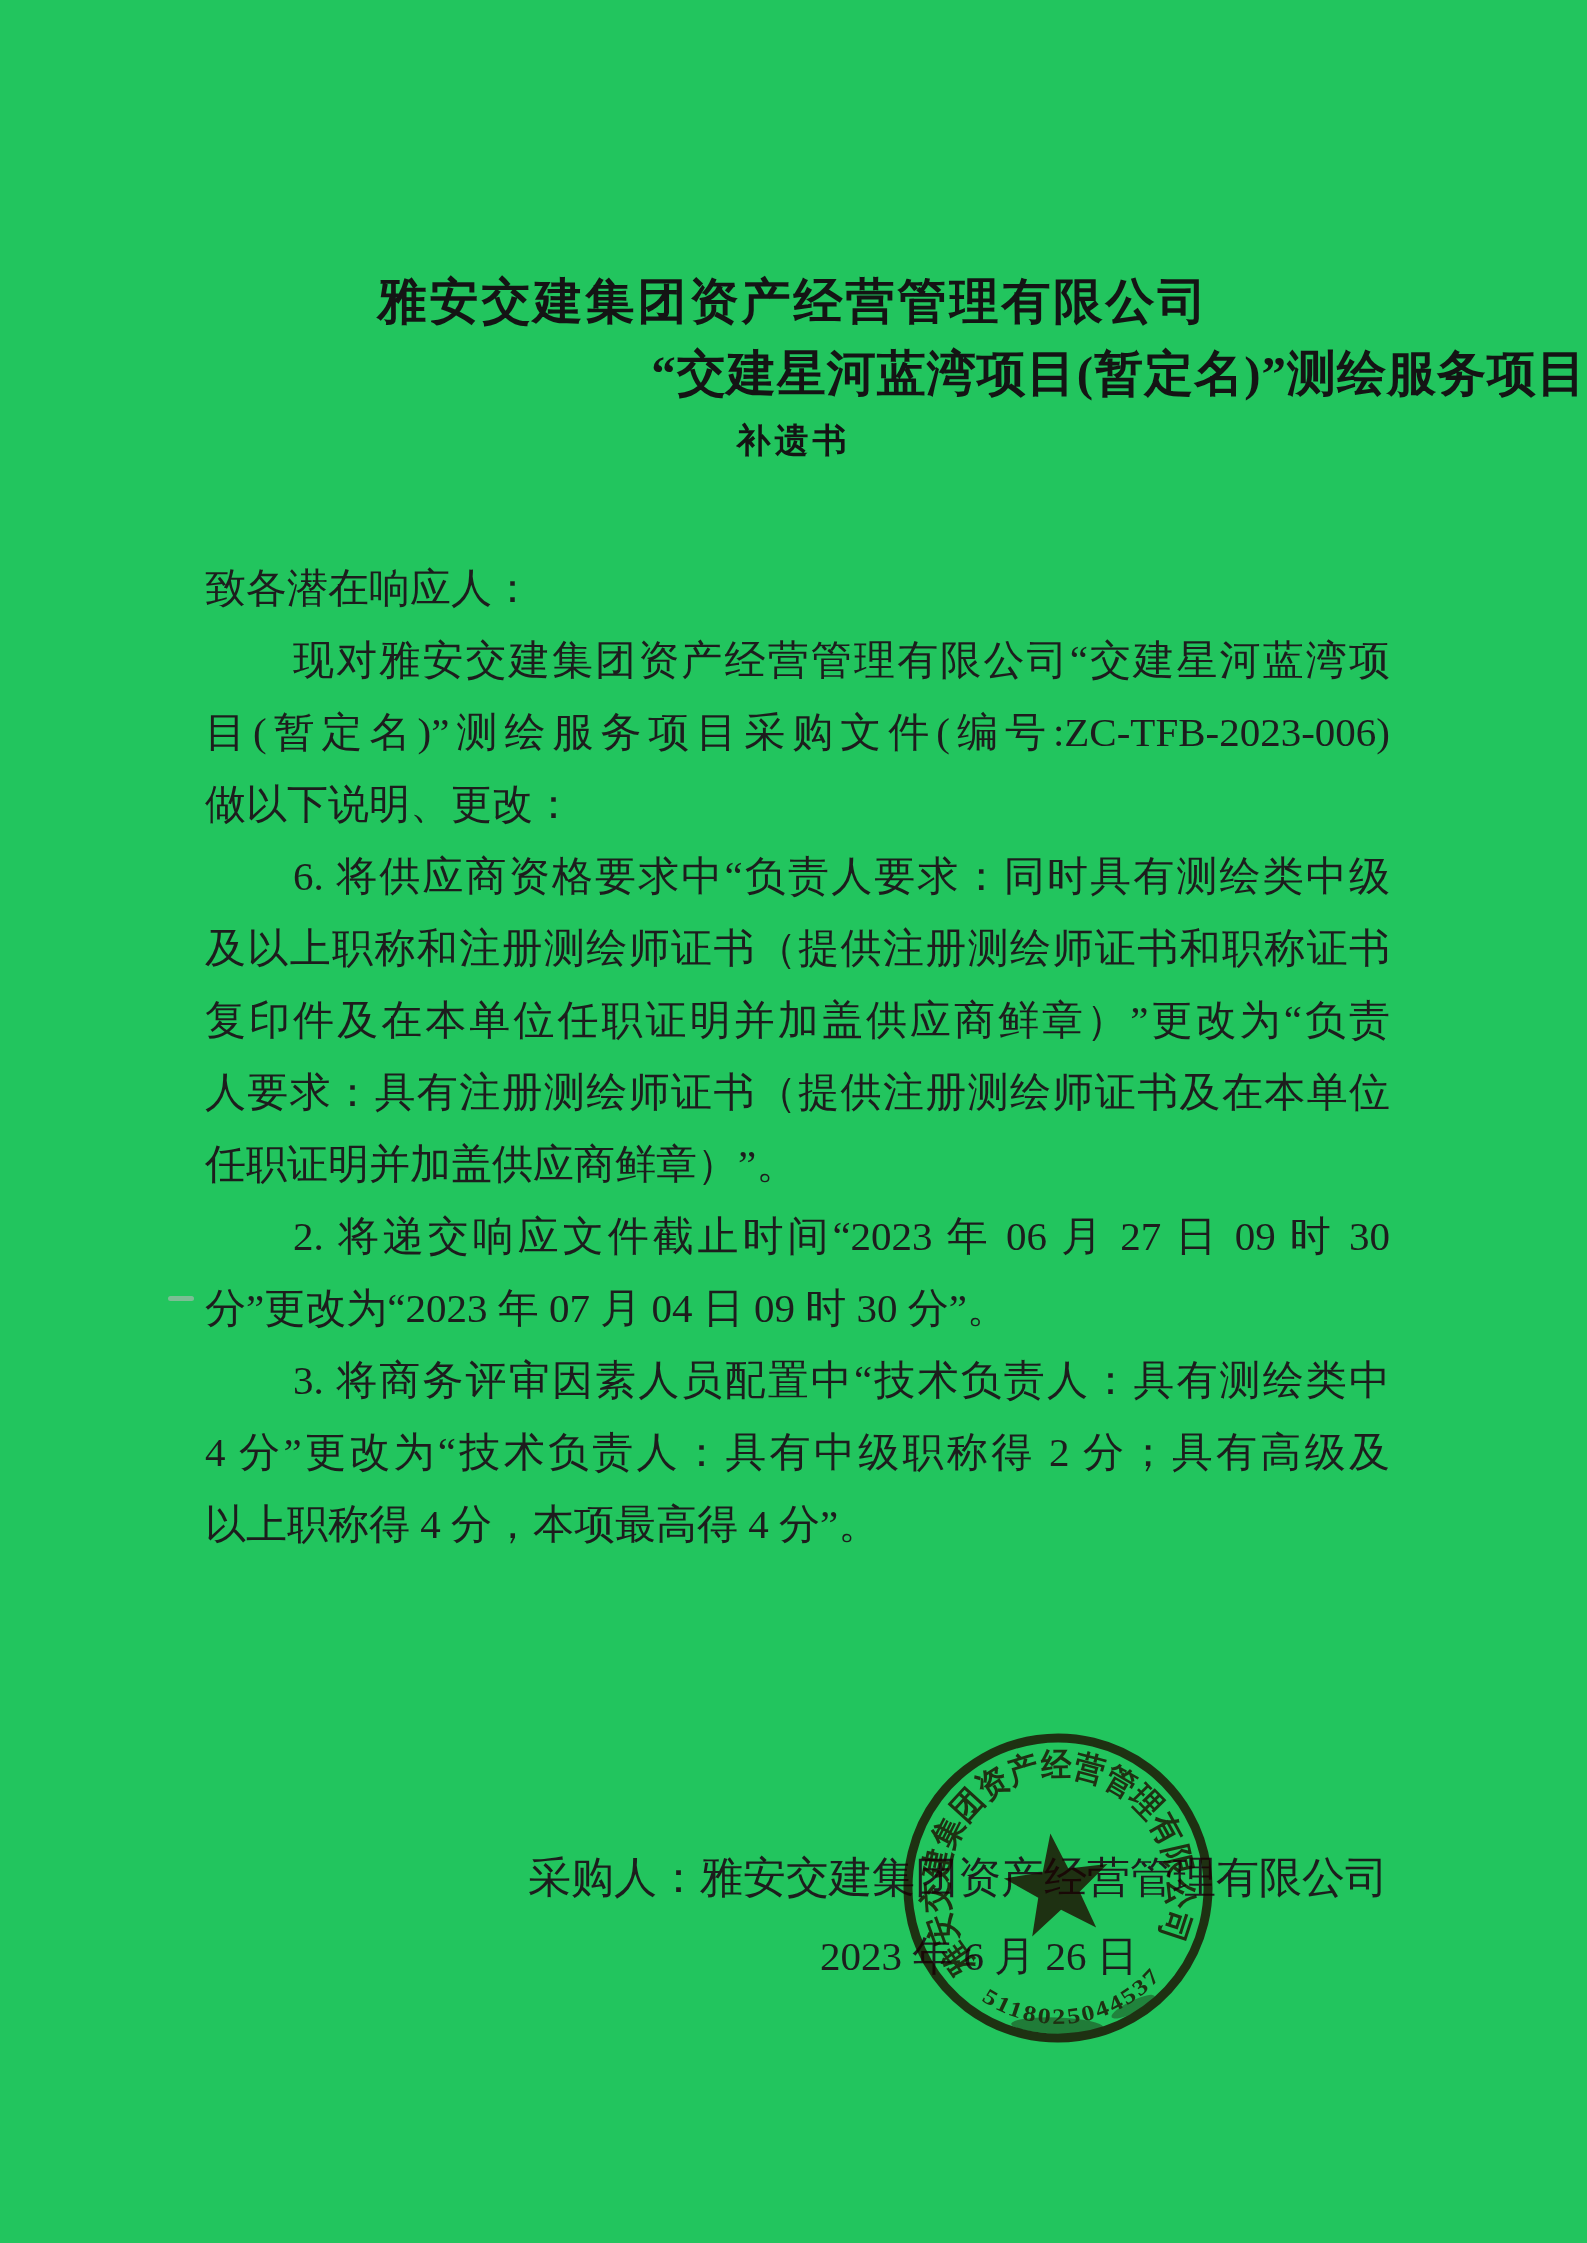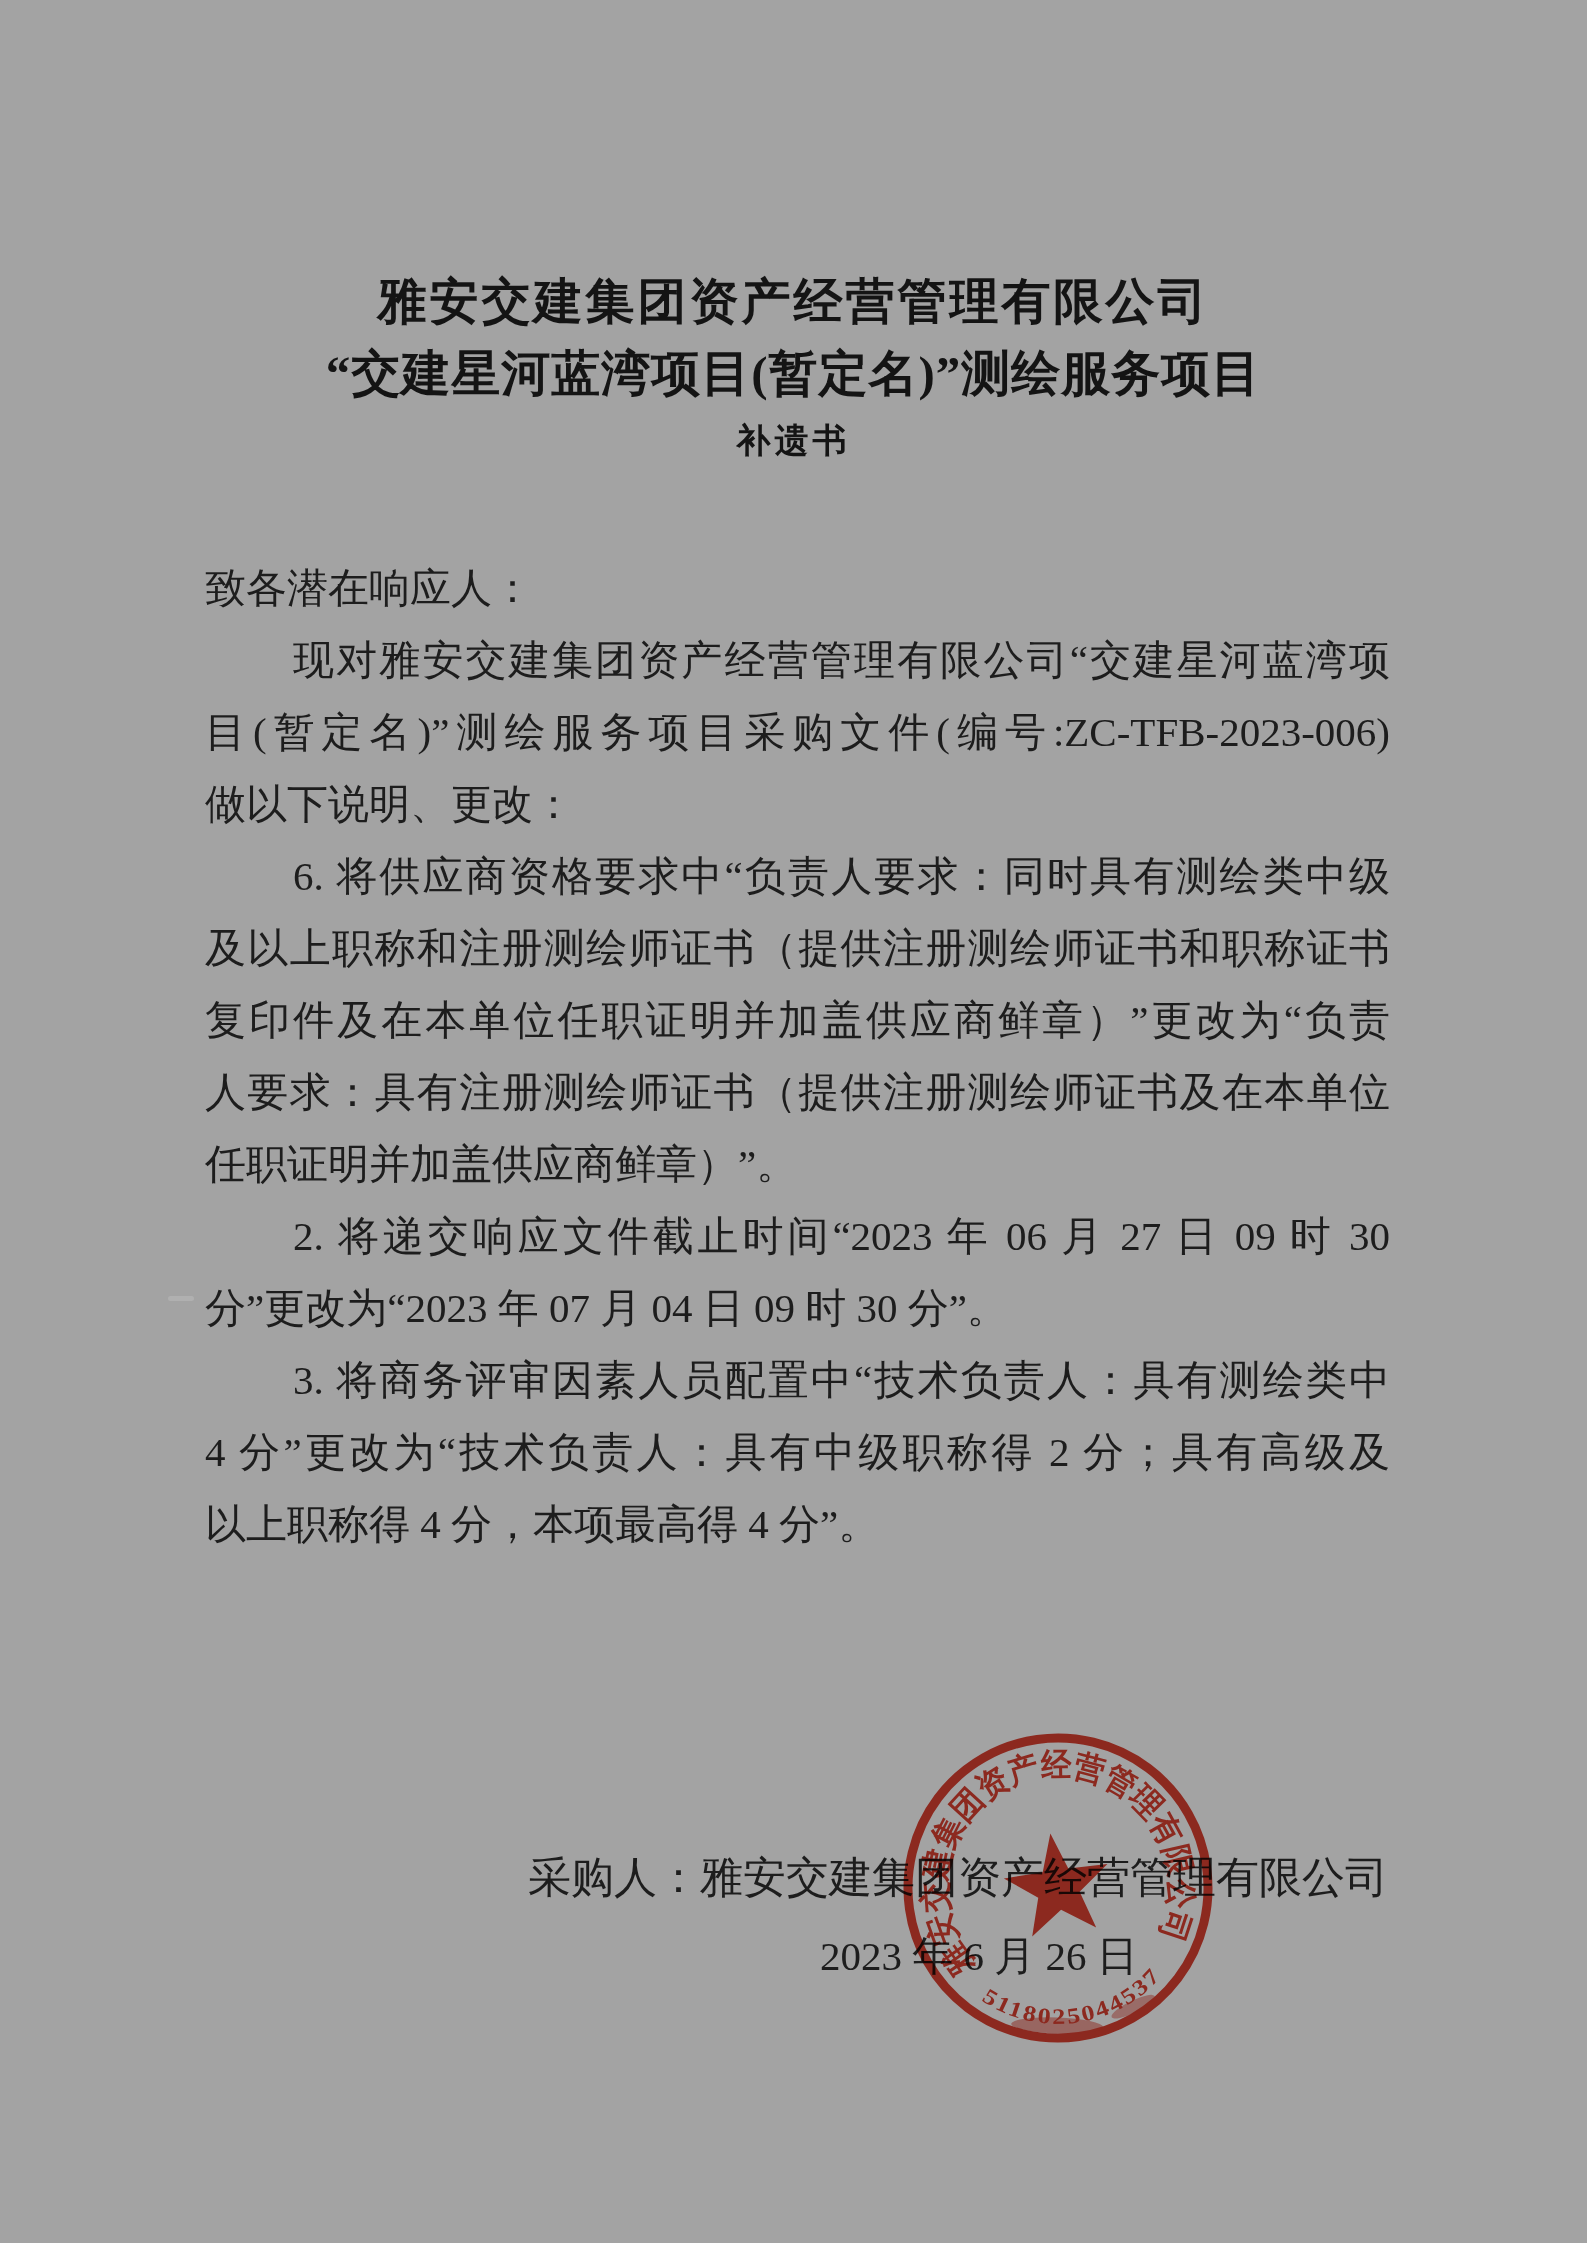--- a/index.html
+++ b/index.html
@@ -1,33 +1,33 @@
 <!DOCTYPE html>
 <html><head>
 <meta charset="utf-8">
 <style>
   html,body{margin:0;padding:0;background:#e8e8e8;}
   .page{
     position:relative;
     width:1587px;height:2243px;
-    background:#a3a3a3;
+    background:#22c55e;
     margin:0 auto;
     overflow:hidden;
     font-family:"Liberation Serif","DejaVu Serif",serif;
     color:#1b1b1b;
   }
   .title-line{
     position:absolute;left:0;width:1587px;
     text-align:center;
     font-weight:700;
     color:#141414;
     white-space:nowrap;
   }
   .title-1{top:269px;font-size:49px;letter-spacing:3px;}
-  .title-2{top:341px;font-size:49px;letter-spacing:1px;}
+  .title-2{top:341px;font-size:49px;letter-spacing:1px;text-align:right;}
   .title-3{top:418px;font-size:34px;letter-spacing:4px;}
   .body-block{
     position:absolute;
     left:205px;top:552px;width:1185px;
   }
   .body-line{
     height:72px;
     line-height:72px;
     font-size:41px;
     white-space:nowrap;

